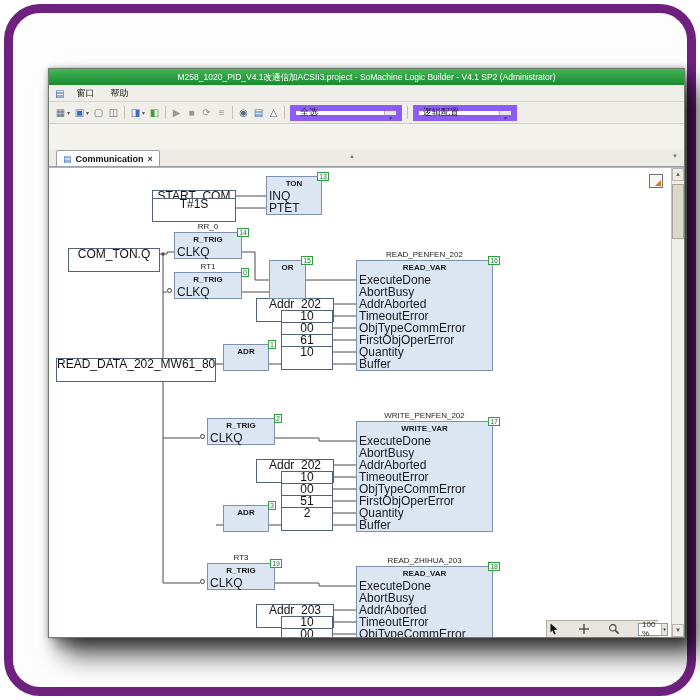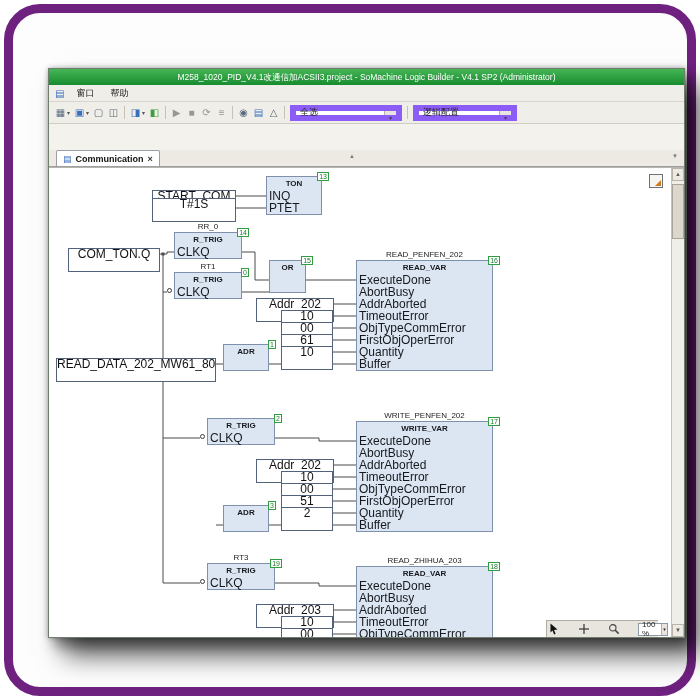--- a/index.html
+++ b/index.html
@@ -234,21 +234,21 @@
           <div class="block" style="left:125px;top:104px;width:68px;height:27px">
             <div class="badge">0</div>
             <div class="bhead">R_TRIG</div>
             <div class="brow">
                 <span>CLK</span>
                 <span>Q</span>
               </div>
           </div>
           <div class="negdot" style="left:118px;top:120px"></div>
 
-          <div class="block" style="left:220px;top:92px;width:37px;height:33px">
+          <div class="block" style="left:220px;top:92px;width:37px;height:39px">
             <div class="badge">15</div>
             <div class="bhead">OR</div>
             <div class="brow">
                 <span></span>
                 <span></span>
               </div>
             <div class="brow">
                 <span></span>
                 <span></span>
               </div>

